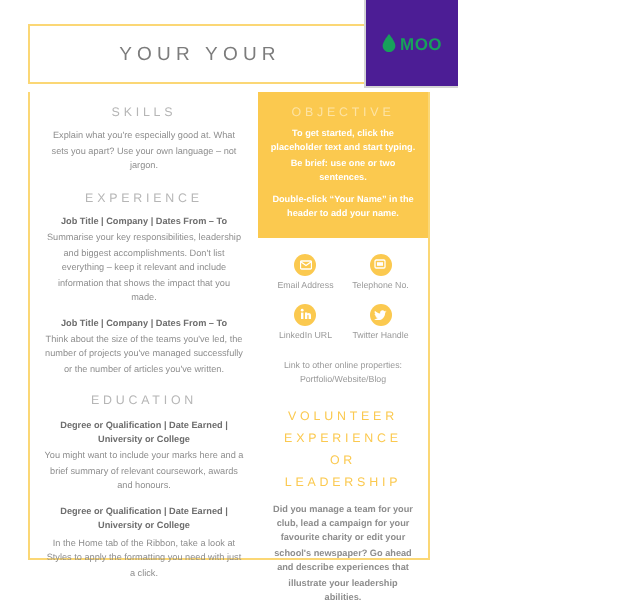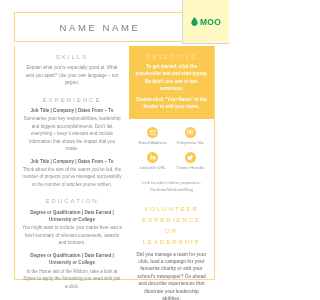--- a/index.html
+++ b/index.html
@@ -46,21 +46,21 @@
     color: #7c7c7c;
     font-weight: 400;
     white-space: nowrap;
   }
 
   #logo-box {
     position: absolute;
     left: 182px; top: 0;
     width: 47px;
     height: 44px;
-    background: #fef9c3;
+    background: #4c1d95;
     border-left: 0.8px solid #d4d4d4;
     border-bottom: 0.8px solid #d4d4d4;
     display: flex;
     align-items: center;
     justify-content: center;
     gap: 2px;
     z-index: 3;
   }
 
   #logo-drop { width: 7px; height: 9px; display: block; }
@@ -215,21 +215,21 @@
   }
 </style>
 </head>
 <body>
 
 <div id="page">
 
   <div id="header-row">
 
     <div id="name-box">
-      <span id="name-text">NAME NAME</span>
+      <span id="name-text">YOUR YOUR</span>
     </div>
 
     <div id="logo-box">
       <svg id="logo-drop" viewBox="0 0 10 13">
         <path d="M5 0 C5 0 9.6 5.6 9.6 8.4 C9.6 11 7.5 13 5 13 C2.5 13 0.4 11 0.4 8.4 C0.4 5.6 5 0 5 0 Z" fill="#17a05b"></path>
       </svg>
       <span id="logo-text">MOO</span>
     </div>
 
   </div>

